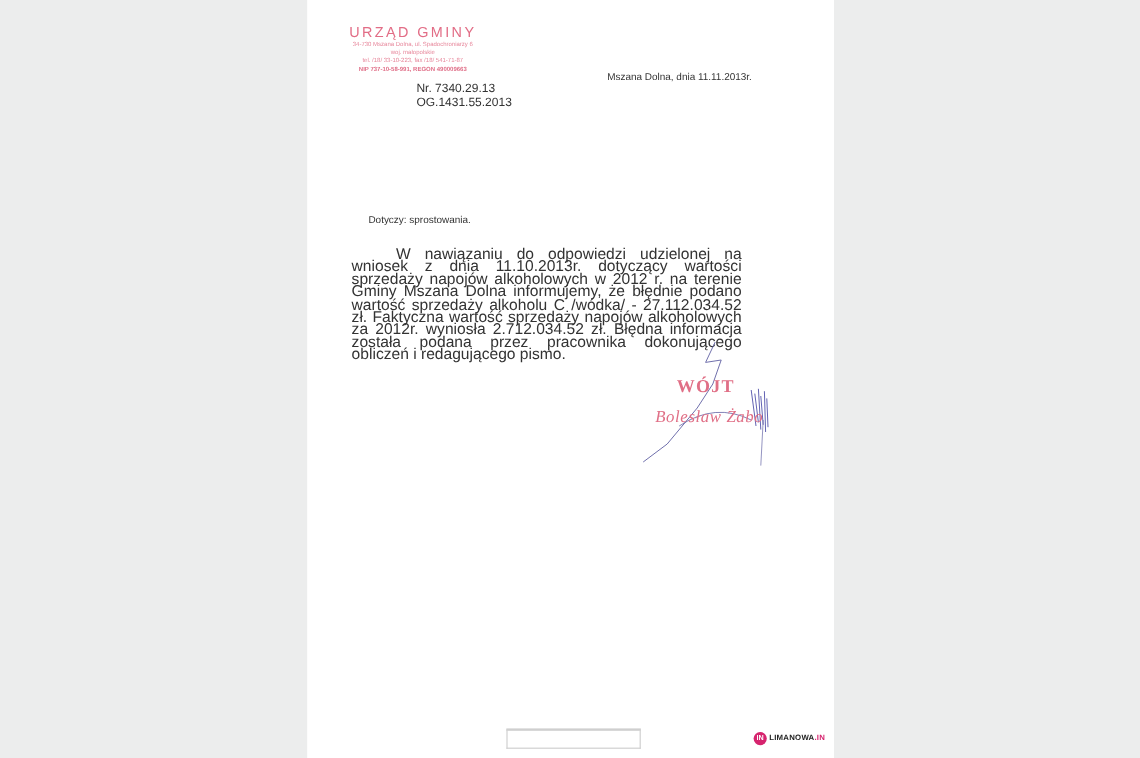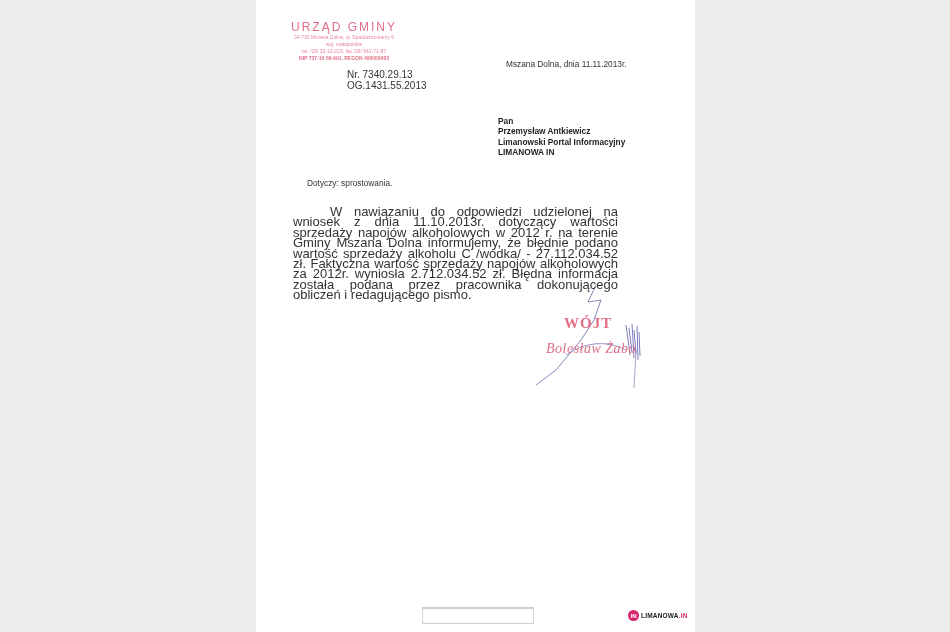--- a/index.html
+++ b/index.html
@@ -52,26 +52,20 @@
     <div class="line bold">NIP 737-10-58-991, REGON 490009663</div>
   </div>
 
   <div class="refs">
     <div>Nr. 7340.29.13</div>
     <div>OG.1431.55.2013</div>
   </div>
 
   <div class="date">Mszana Dolna, dnia 11.11.2013r.</div>
 
-  <div class="addressee">
-    <div>Pan</div>
-    <div>Przemysław Antkiewicz</div>
-    <div>Limanowski Portal Informacyjny</div>
-    <div>LIMANOWA IN</div>
-  </div>
 
   <div class="subject">Dotyczy: sprostowania.</div>
 
   <div class="body-text">W nawiązaniu do odpowiedzi udzielonej na wniosek z dnia 11.10.2013r. dotyczący wartości sprzedaży napojów alkoholowych w 2012 r. na terenie Gminy Mszana Dolna informujemy, że błędnie podano wartość sprzedaży alkoholu C /wódka/ - 27.112.034.52 zł. Faktyczna wartość sprzedaży napojów alkoholowych za 2012r. wyniosła 2.712.034.52 zł. Błędna informacja została podana przez pracownika dokonującego obliczeń i redagującego pismo.</div>
 
   <svg class="signature" viewBox="0 0 130 110">
     <path d="M70 5 L62 22 L75 20 L68 40 L55 60 L30 90 L10 105" stroke="#6a6aa8" stroke-width="0.8" fill="none"></path>
     <path d="M40 75 Q70 55 100 70" stroke="#6a6aa8" stroke-width="0.7" fill="none"></path>
     <path d="M100 45 L104 75 M103 48 L106 72 M106 44 L108 78 M108 50 L110 74 M111 46 L112 80 M113 52 L114 76" stroke="#5c5cb0" stroke-width="0.8" fill="none"></path>
     <path d="M110 70 L108 108" stroke="#6a6aa8" stroke-width="0.6" fill="none"></path>

